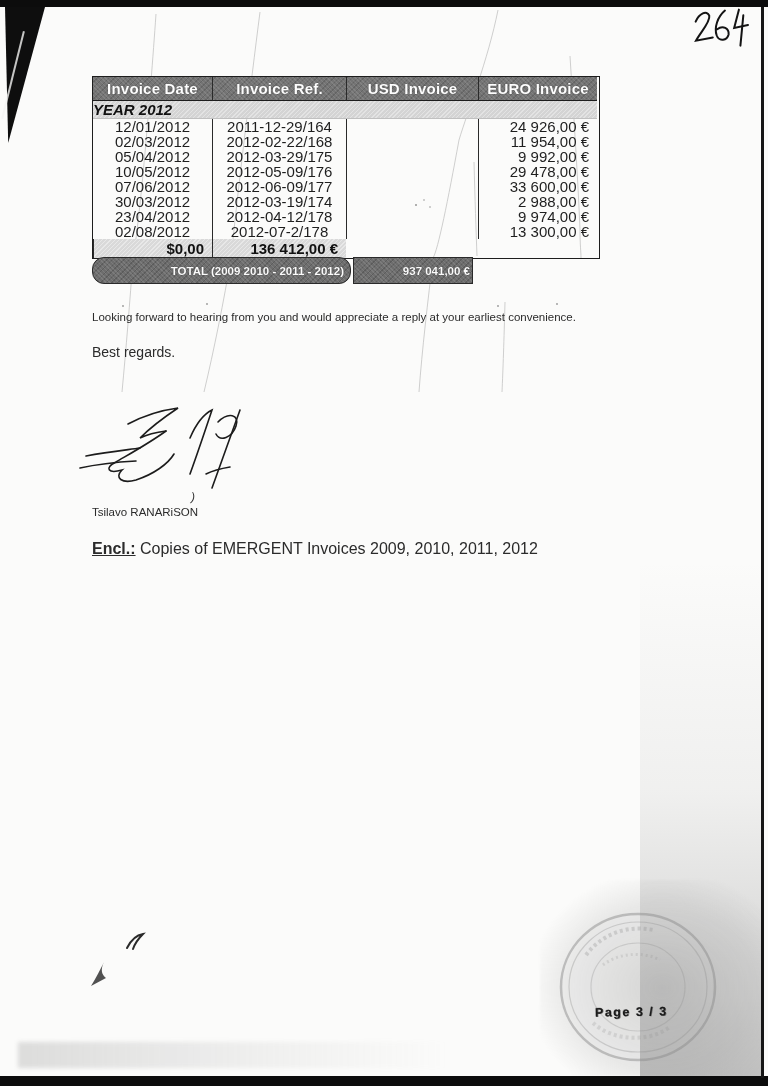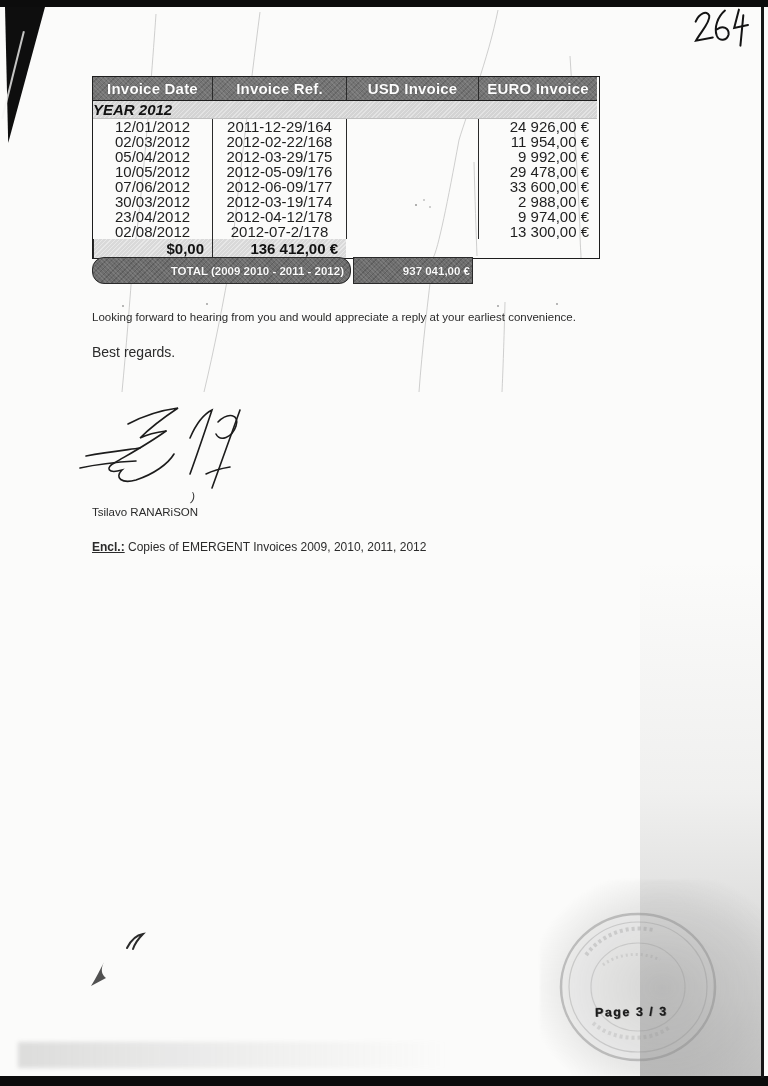--- a/index.html
+++ b/index.html
@@ -80,21 +80,21 @@
   .total-label{width:251px; justify-content:flex-end; padding-right:6px; margin-right:2px;border-radius:12px;}
   .total-usd{width:129px; justify-content:flex-end; padding-right:6px; margin-right:2px;}
   .total-euro{width:116px; justify-content:flex-end; padding-right:2px;}
 
   
   .line-closing{position:absolute; left:92px; top:311px; width:560px; font-size:11.5px; color:#2b2b2b;}
   .line-regards{position:absolute; left:92px; top:344px; font-size:14px; color:#2b2b2b;}
   .signature{position:absolute; left:78px; top:404px;}
   .paren-mark{position:absolute; left:191px; top:490px; font-size:12px; color:#333; transform:rotate(12deg);}
   .line-name{position:absolute; left:92px; top:506px; font-size:11.5px; color:#2b2b2b;}
-  .line-encl{position:absolute; left:92px; top:540px; font-size:12px; color:#2b2b2b;}
+  .line-encl{position:absolute; left:92px; top:540px; font-size:16px; color:#2b2b2b;}
   .encl-lbl{font-weight:bold; text-decoration:underline;}
 
   
   .handnum{position:absolute; left:690px; top:6px;}
   .ink-marks{position:absolute; left:0; top:0; width:768px; height:1086px; pointer-events:none;}
   .stamp{position:absolute; left:548px; top:905px;}
   .page-stamp-text{
     position:absolute; left:595px; top:1005px; font-size:12.5px; font-weight:bold;
     color:#1b1b1b; letter-spacing:1.5px;
     text-shadow:0.6px 0.4px 0 rgba(40,40,40,.55), -0.4px -0.3px 0 rgba(60,60,60,.35);

